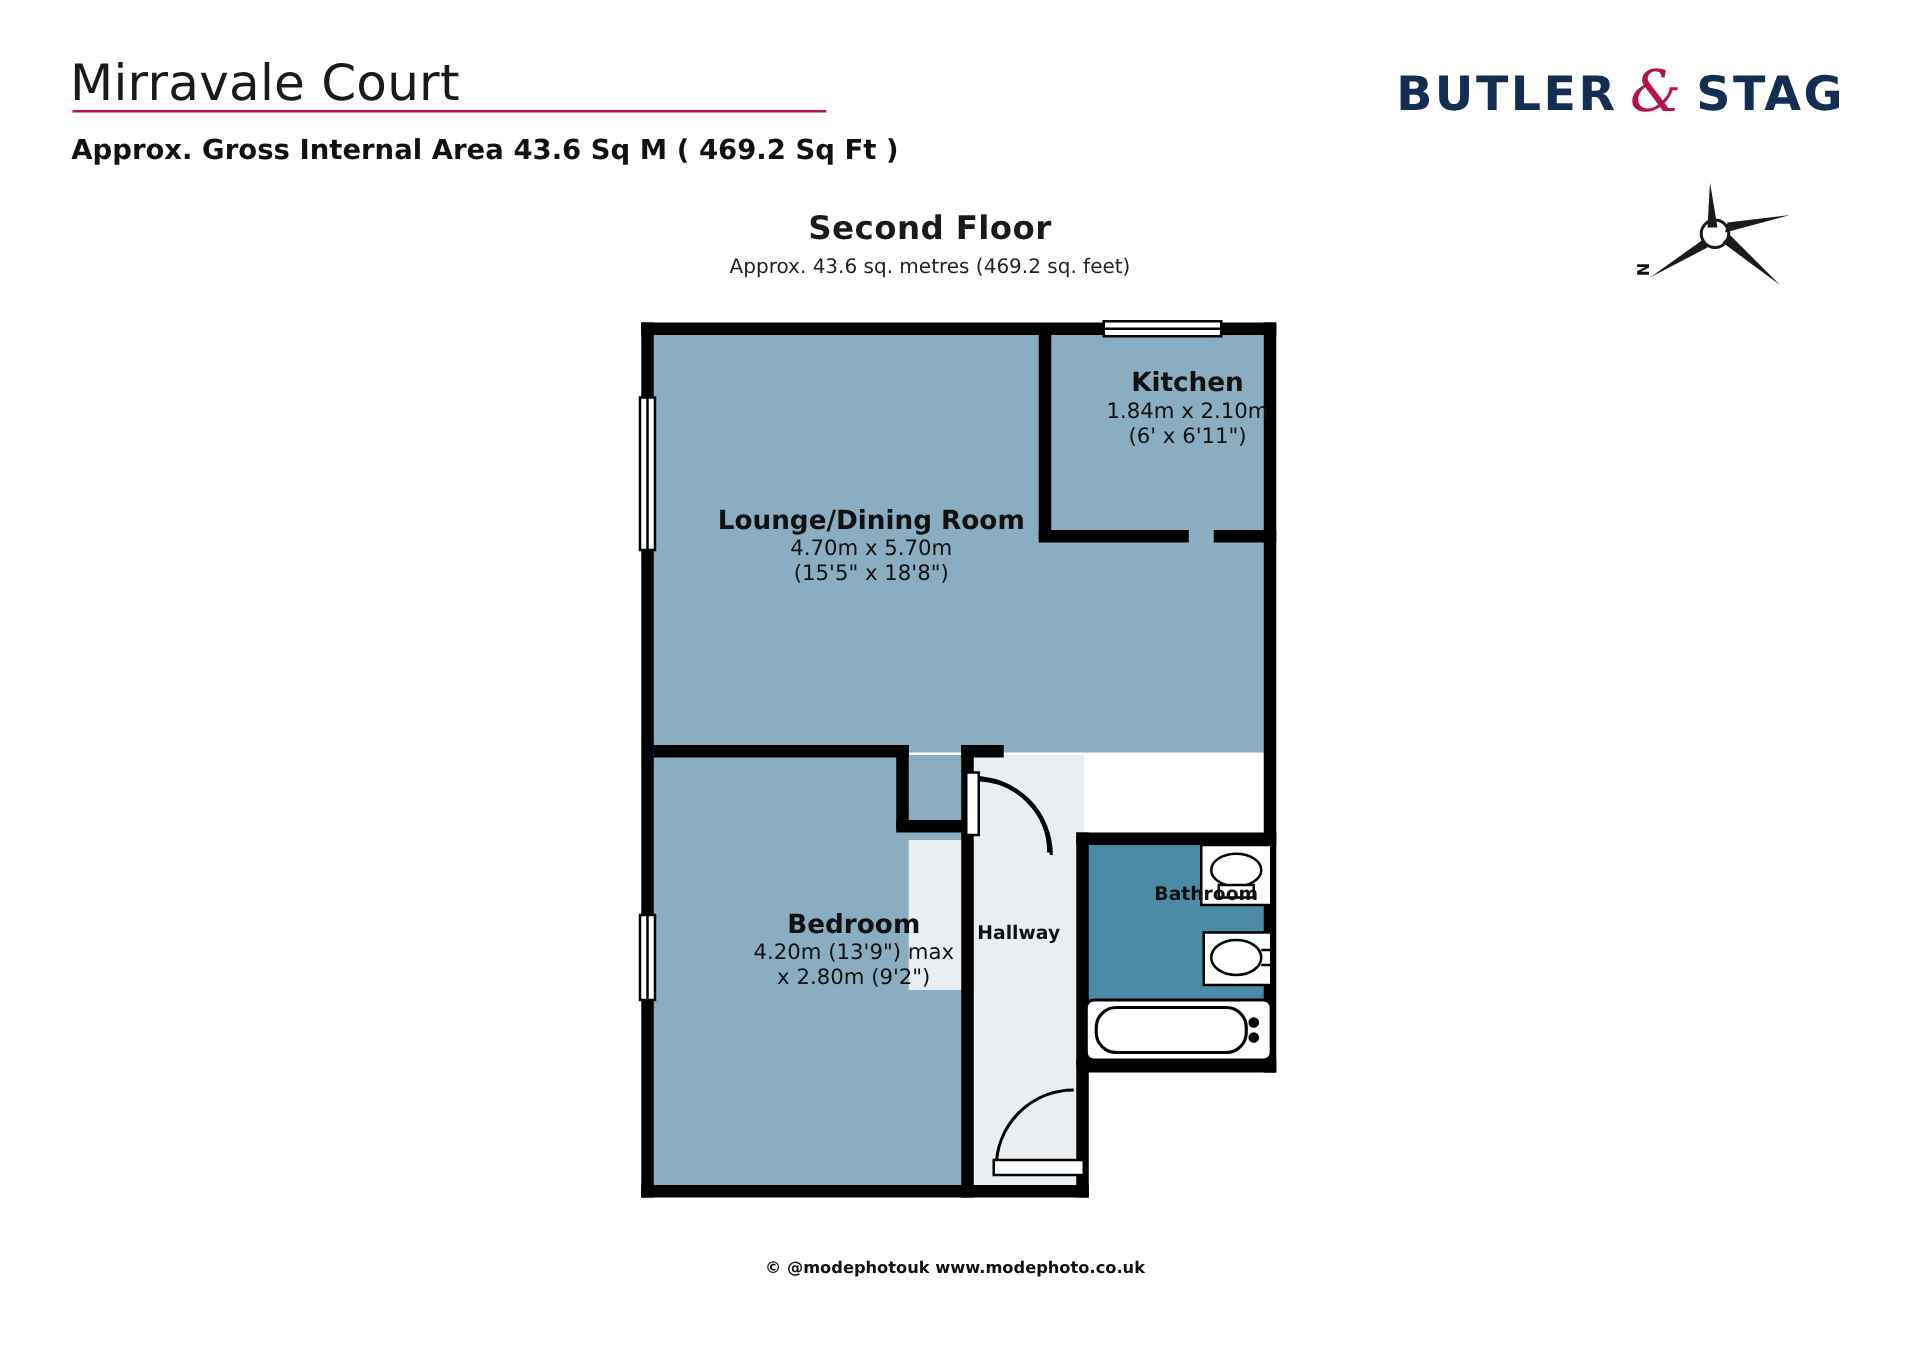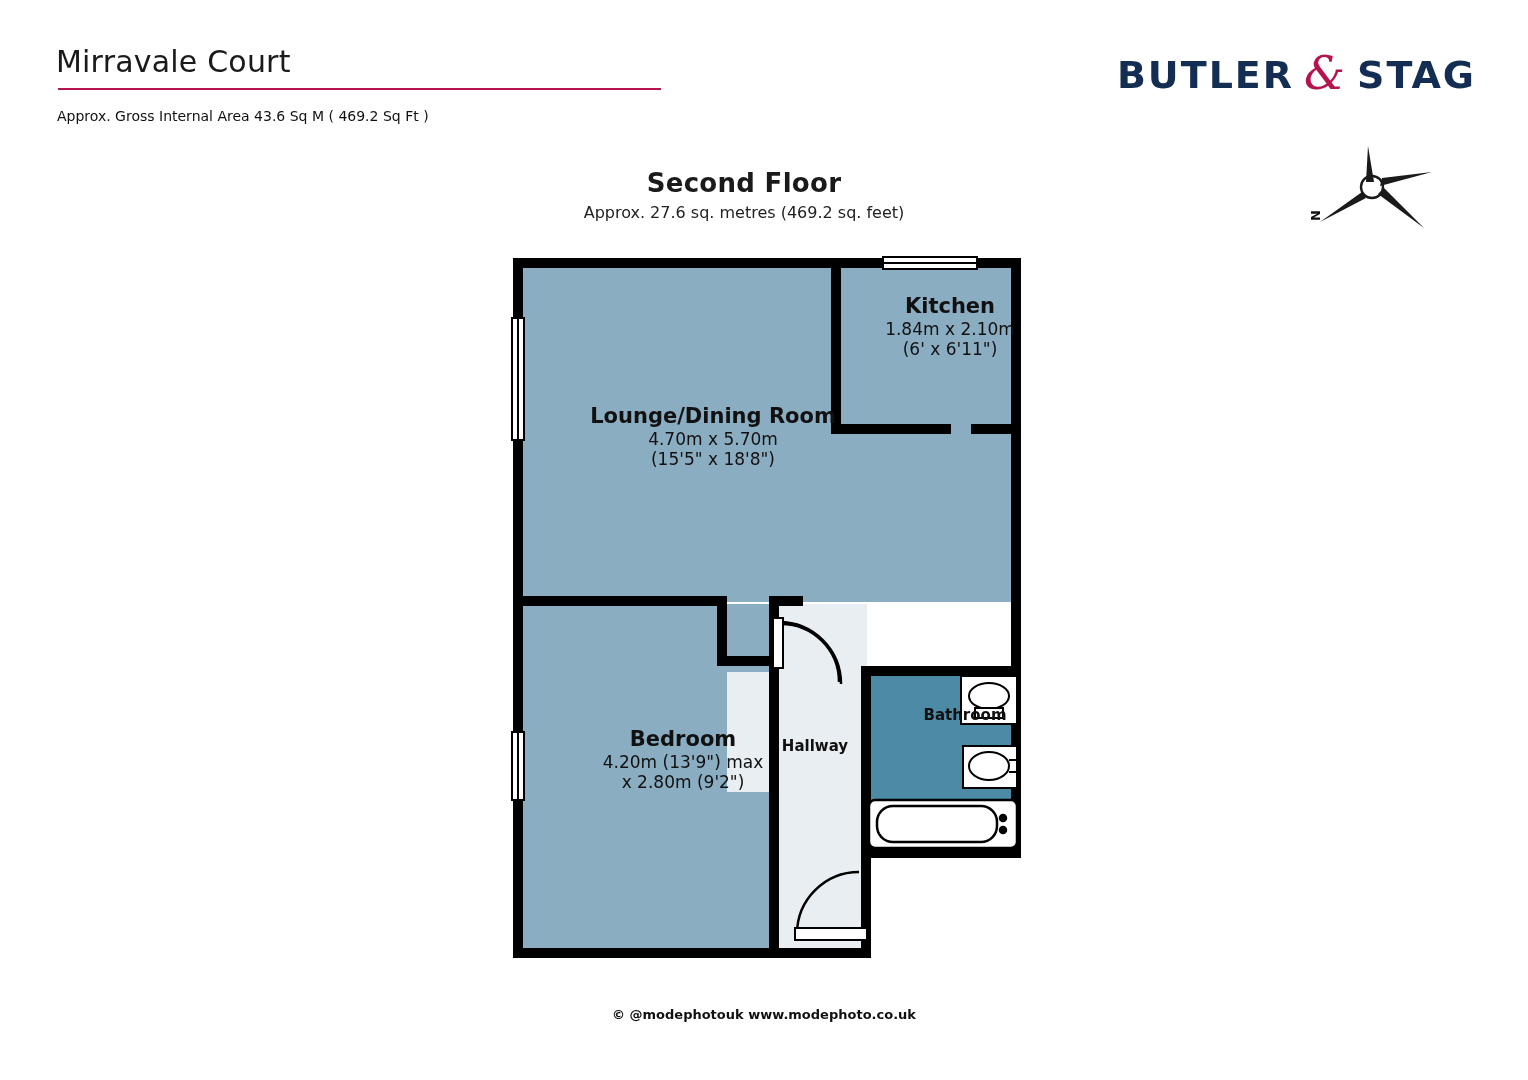--- a/index.html
+++ b/index.html
@@ -14,39 +14,39 @@
     font-family: "DejaVu Sans", "Liberation Sans", sans-serif;
     color: #1a1a1a;
     overflow: hidden;
   }
 
   
   #header-title {
     position: absolute;
     left: 56px;
     top: 44px;
-    font-size: 30px;
+    font-size: 40px;
     font-weight: 400;
     letter-spacing: 0.2px;
     color: #1a1a1a;
   }
   #title-rule {
     position: absolute;
     left: 58px;
     top: 88px;
     width: 603px;
     height: 2px;
     background: #b4134f;
   }
   #header-subtitle {
     position: absolute;
     left: 57px;
     top: 108px;
-    font-size: 14px;
-    font-weight: normal;
+    font-size: 22px;
+    font-weight: bold;
     color: #111;
   }
 
   
   #logo {
     position: absolute;
     right: 52px;
     top: 52px;
     display: flex;
     align-items: center;
@@ -126,21 +126,21 @@
     text-align: center;
   }
   .room-label .rname.small {
     font-size: 15px;
   }
   .room-label .rdim {
     font-size: 17px;
     font-weight: normal;
   }
 
-  #label-lounge { left: 62px; top: 152px; width: 260px; margin-left: 16px; }
+  #label-lounge { left: 62px; top: 152px; width: 260px; }
   #label-kitchen { left: 330px; top: 42px; width: 230px; }
   #label-bedroom { left: 38px; top: 475px; width: 280px; }
   #label-hallway { left: 250px; top: 486px; width: 120px; }
   #label-bathroom { left: 370px; top: 455px; width: 180px; }
 
   
   #footer {
     position: absolute;
     left: 0;
     top: 996px;
@@ -179,21 +179,21 @@
     <path d="M126 30 L74 44 L76 36 Z" fill="#1a1a1a"></path>
     <path d="M118 86 L72 52 L78 46 Z" fill="#1a1a1a"></path>
     <path d="M14 80 L56 50 L60 56 Z" fill="#1a1a1a"></path>
     <circle cx="66" cy="45" r="11" fill="none" stroke="#1a1a1a" stroke-width="2.4"></circle>
   </svg>
   <span class="n-label">N</span>
 </div>
 
 <div id="floor-heading">
   <div class="floor-name">Second Floor</div>
-  <div class="floor-sub">Approx. 27.6 sq. metres (469.2 sq. feet)</div>
+  <div class="floor-sub">Approx. 43.6 sq. metres (469.2 sq. feet)</div>
 </div>
 
 <div id="plan">
   <svg width="540" height="720" viewBox="0 0 540 720" xmlns="http://www.w3.org/2000/svg">
 
     <g>
       <path d="M14 14 L330 14 L330 180 L510 180 L510 350 L222 350 L222 352 L14 352 Z" fill="#8badc1"></path>
     </g>
 
     <g>

